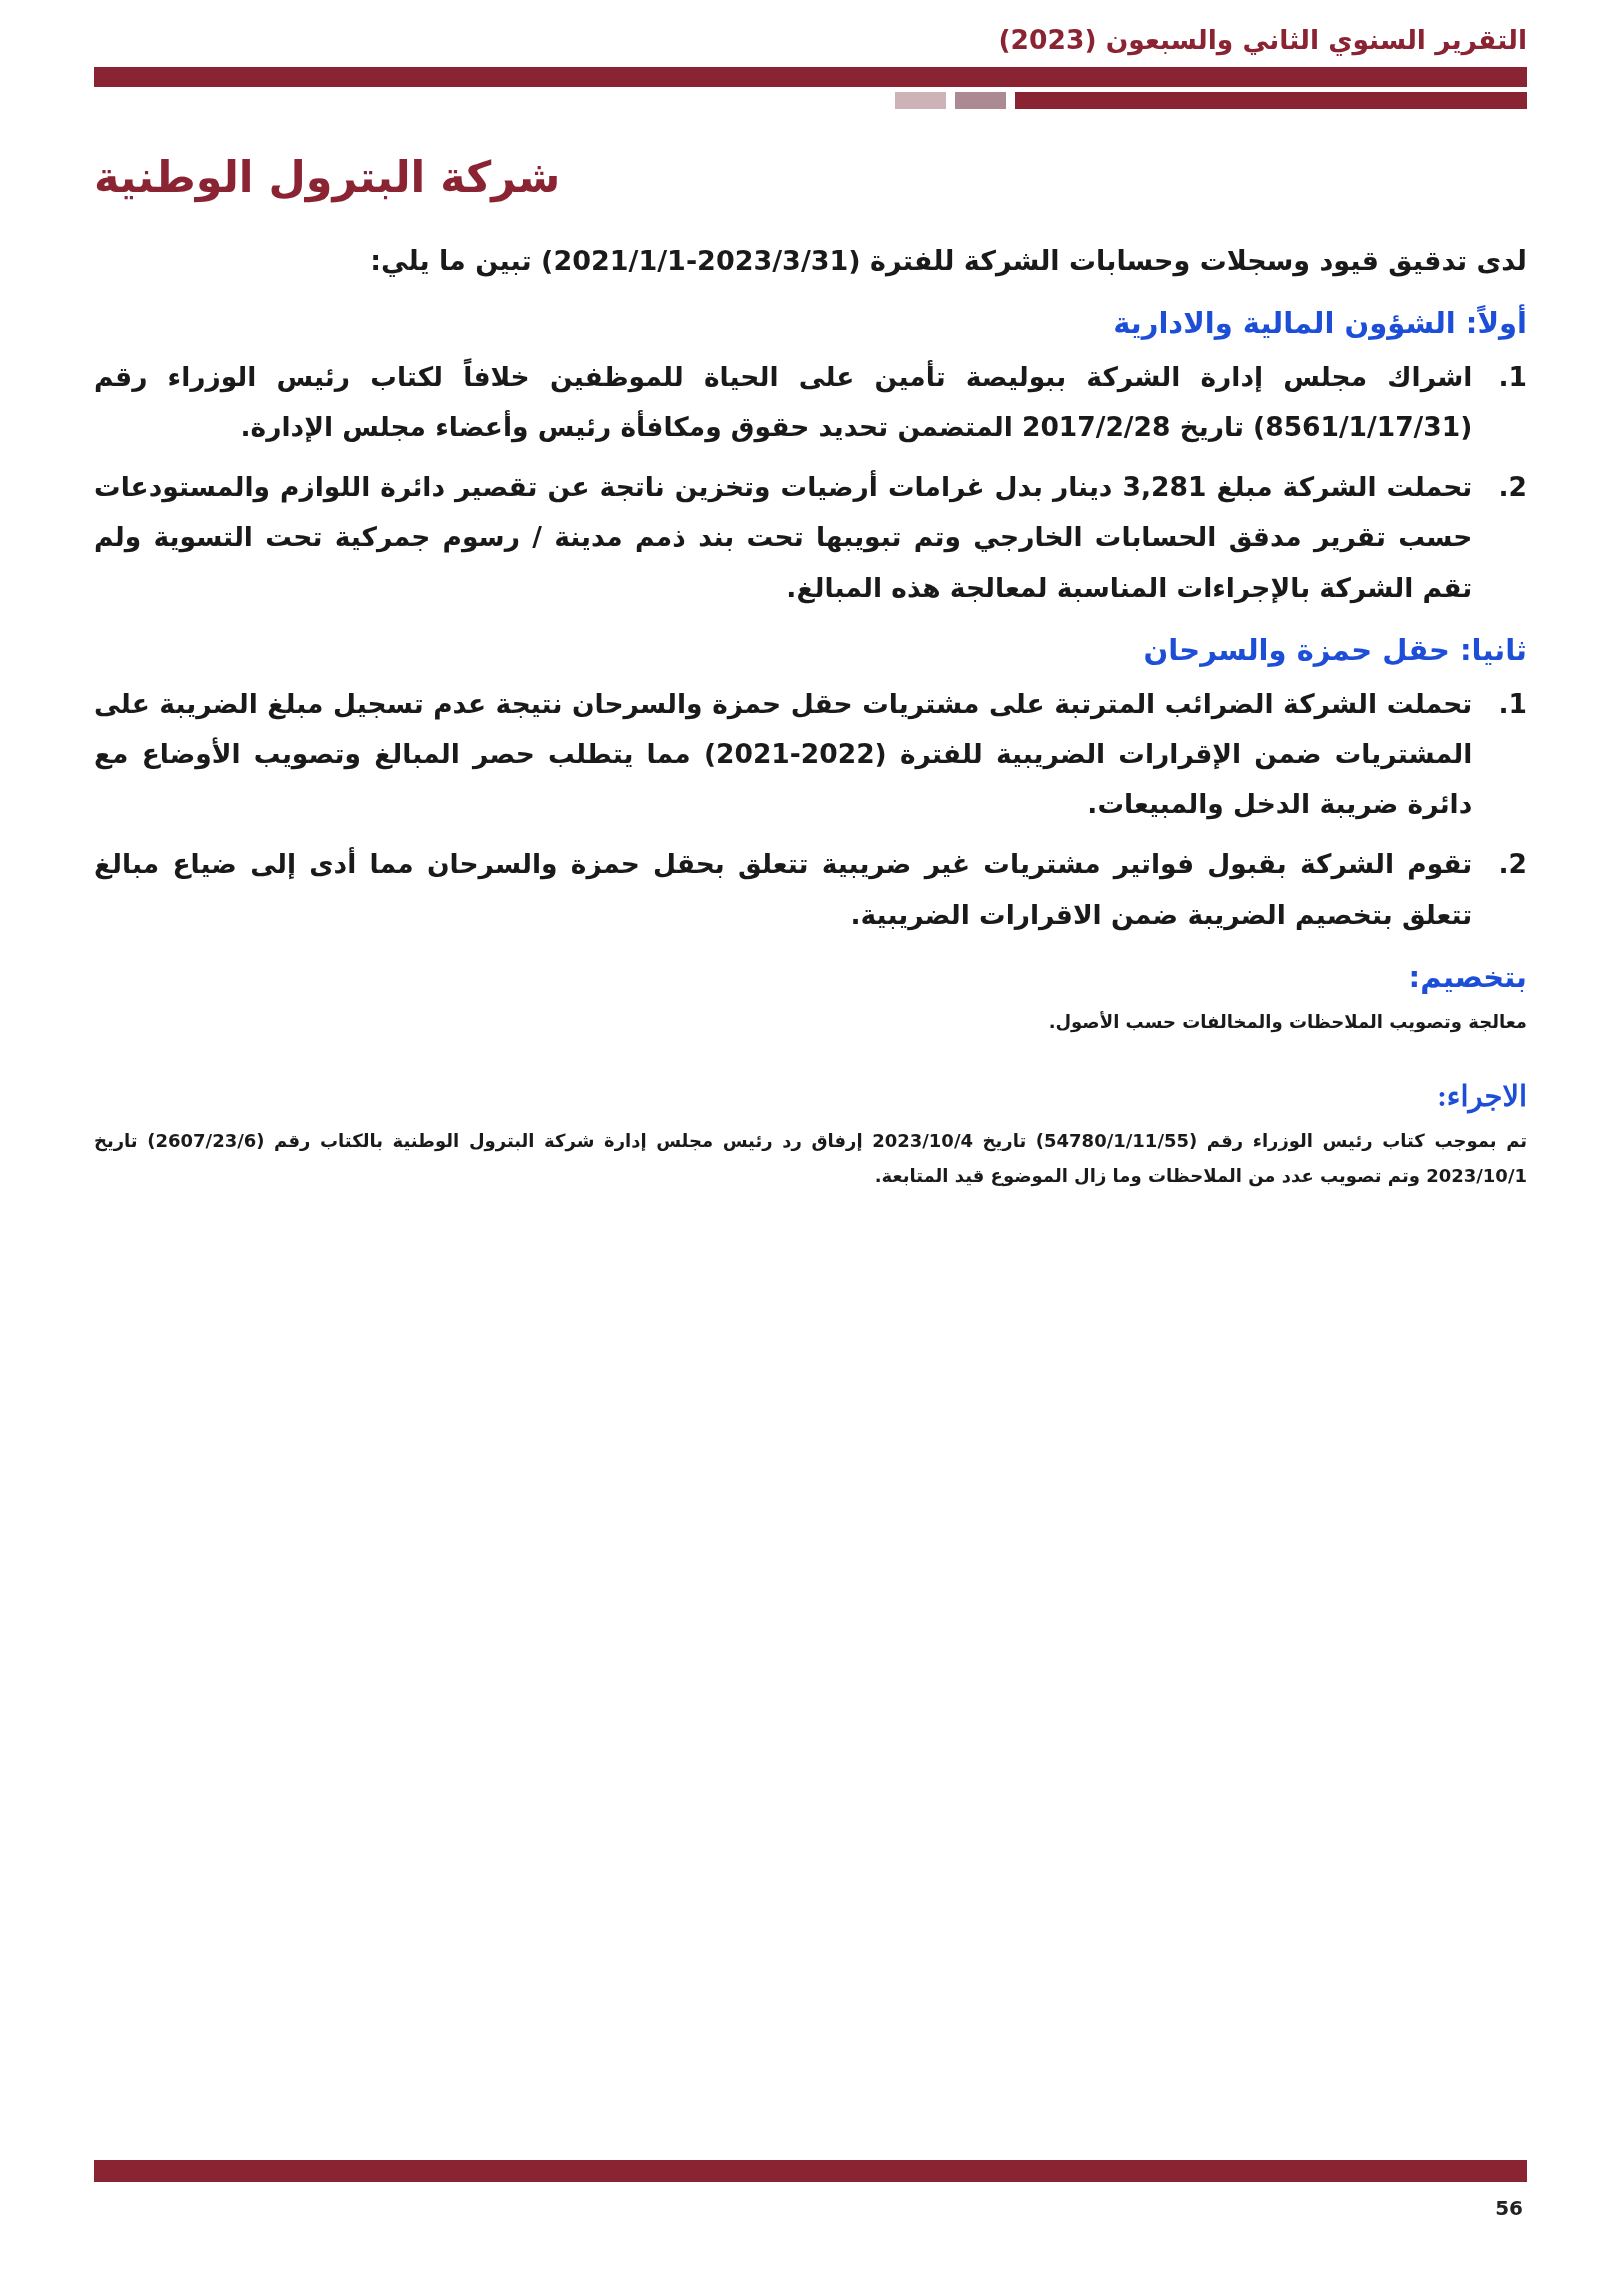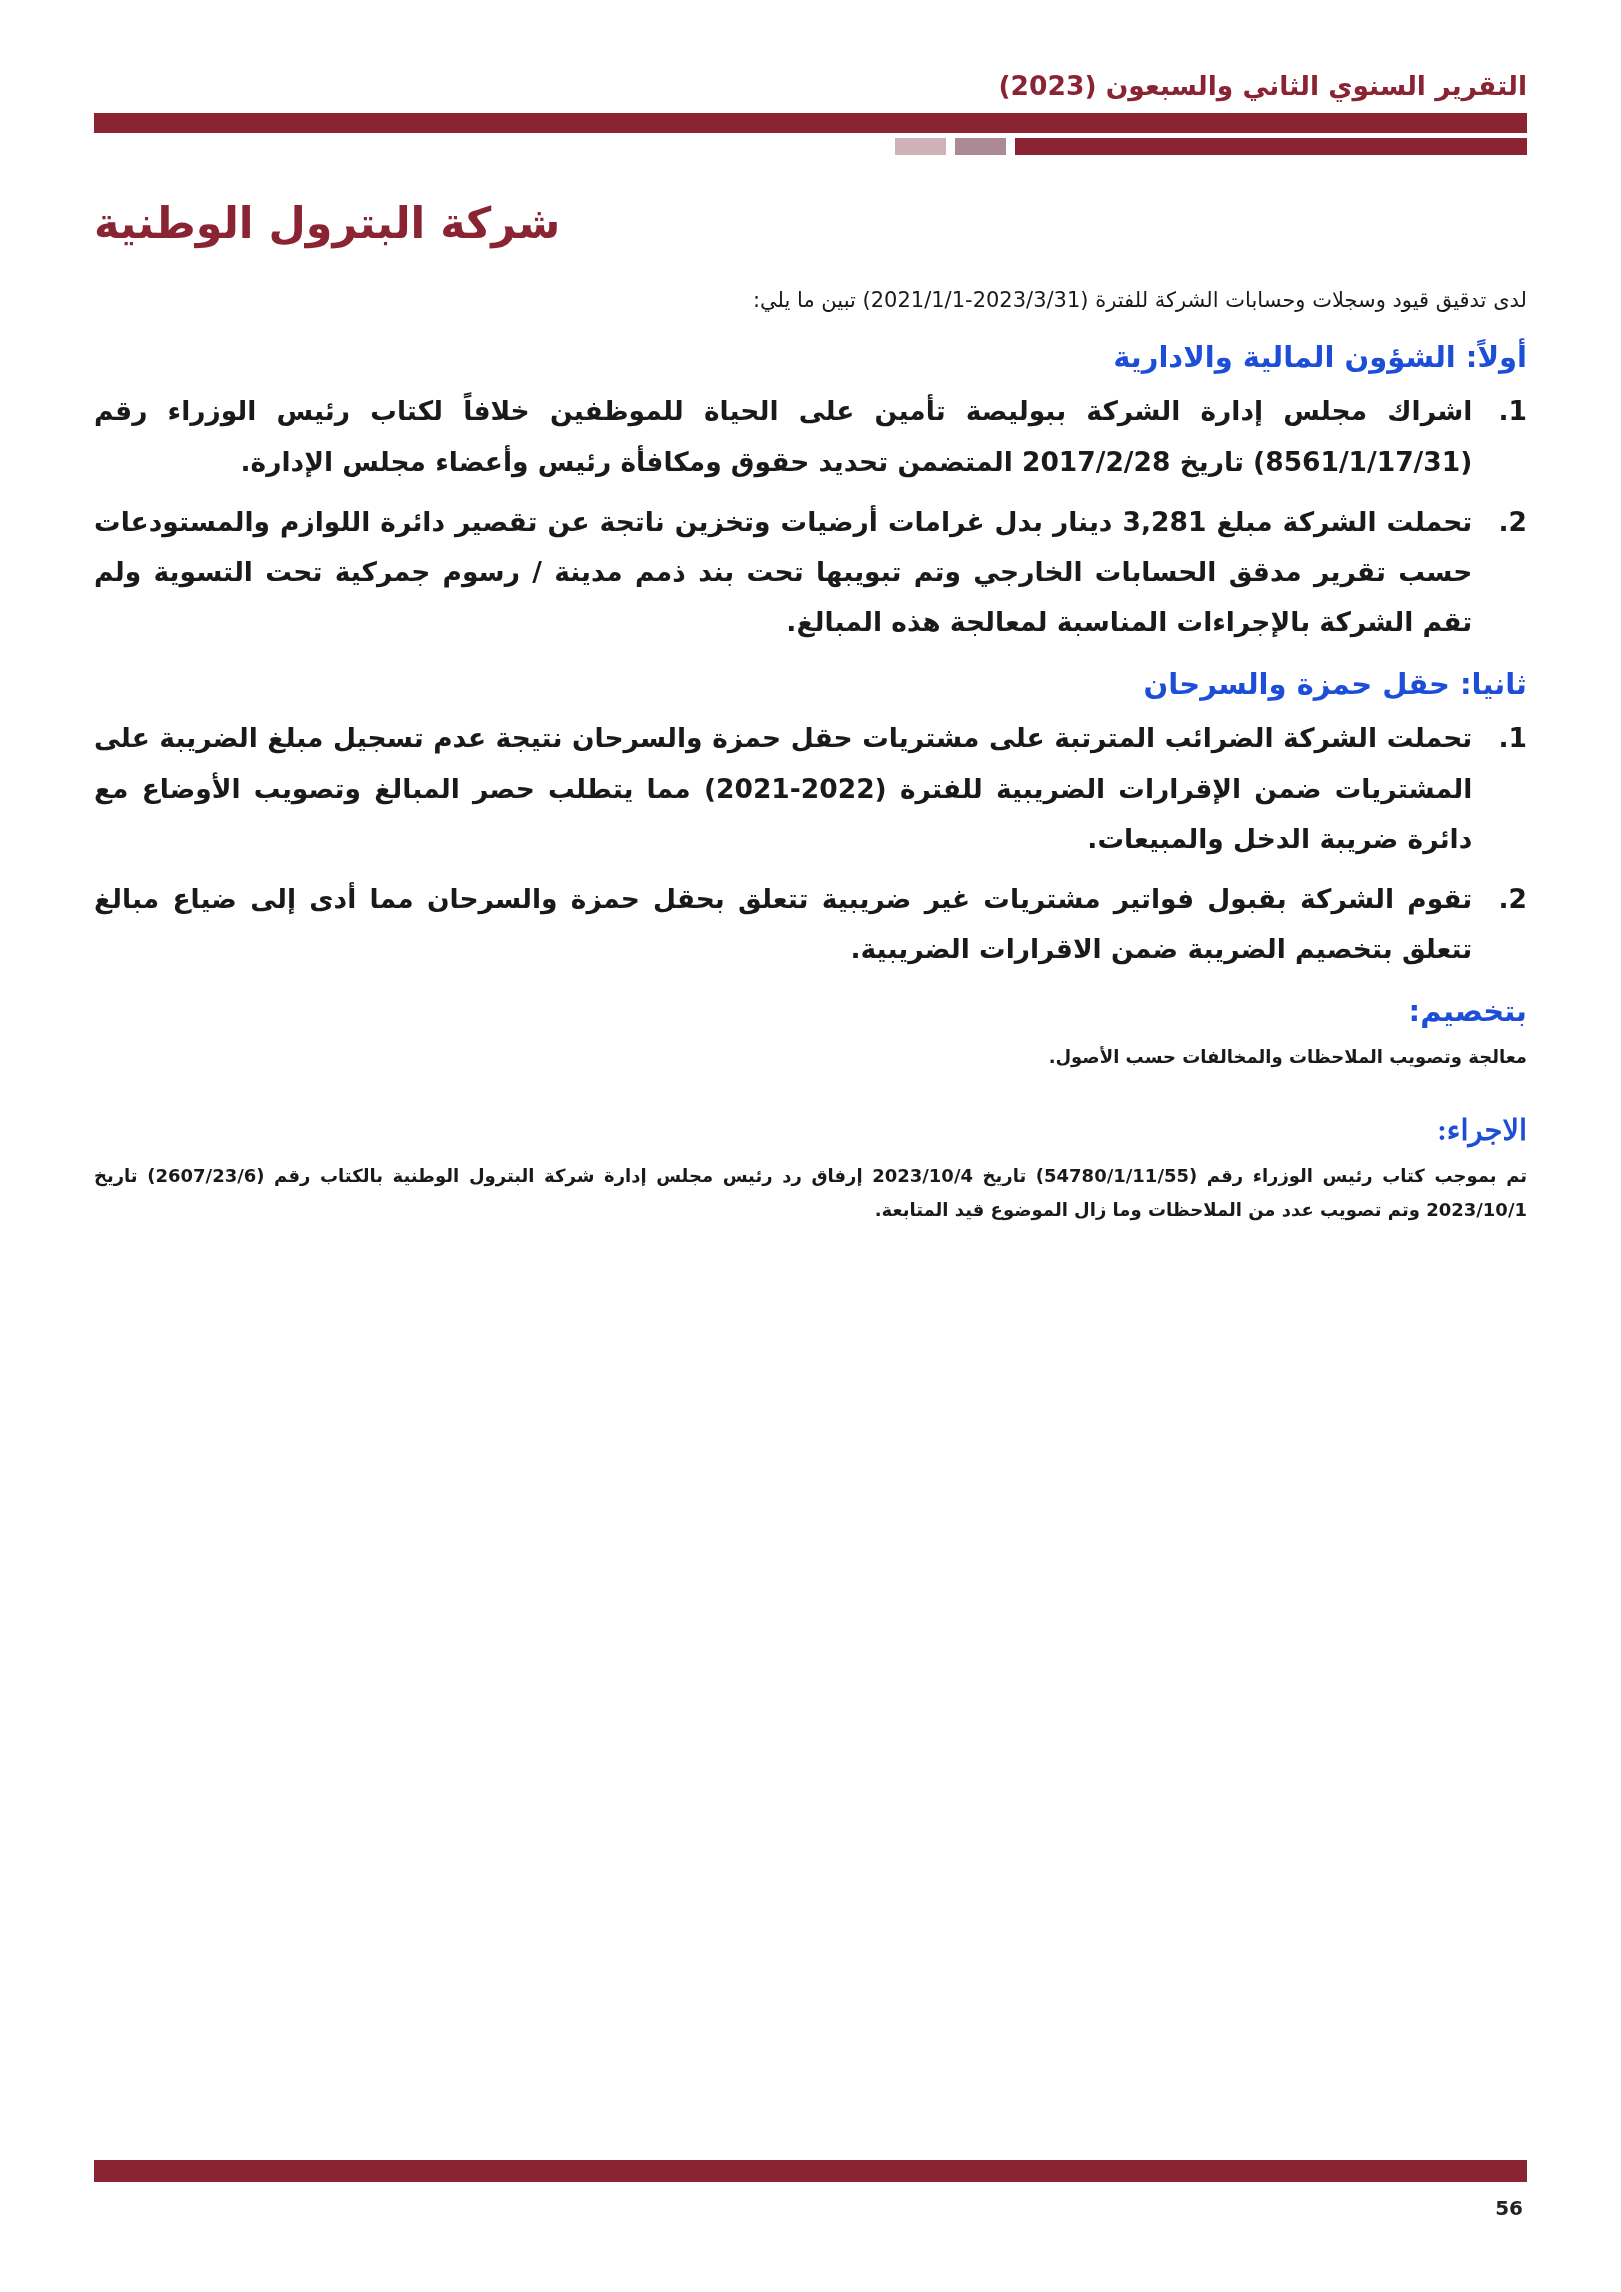--- a/index.html
+++ b/index.html
@@ -11,21 +11,21 @@
     direction: rtl;
     color: #1a1a1a;
   }
   .page {
     position: relative;
     width: 1621px;
     height: 2293px;
     overflow: hidden;
     background: #ffffff;
   }
-  .content { padding: 70px 94px 0 94px; }
+  .content { padding: 24px 94px 0 94px; }
 
   .report-header-title {
     color: #8A2433;
     font-weight: bold;
     font-size: 26.5px;
     text-align: right;
     margin-bottom: 11.8px;
   }
   .bar-main { height: 20.6px; background: #8A2433; }
   .deco-row { display: flex; gap: 8.8px; height: 16.7px; margin-top: 4.9px; }
@@ -35,22 +35,22 @@
   .seg-light { width: 51px; background: #CDB2B8; }
 
   .page-title {
     text-align: left;
     color: #8A2433;
     font-size: 43px;
     font-weight: bold;
     margin: 43px 0 33px 0;
   }
   .intro {
-    font-size: 21px;
-    font-weight: normal;
+    font-size: 27px;
+    font-weight: bold;
     text-align: right;
     line-height: 1.9;
     margin-bottom: 17.6px;
   }
   .section-heading {
     color: #1d4ed8;
     font-size: 29px;
     font-weight: bold;
     margin: 19.6px 0 11.8px 0;
   }

